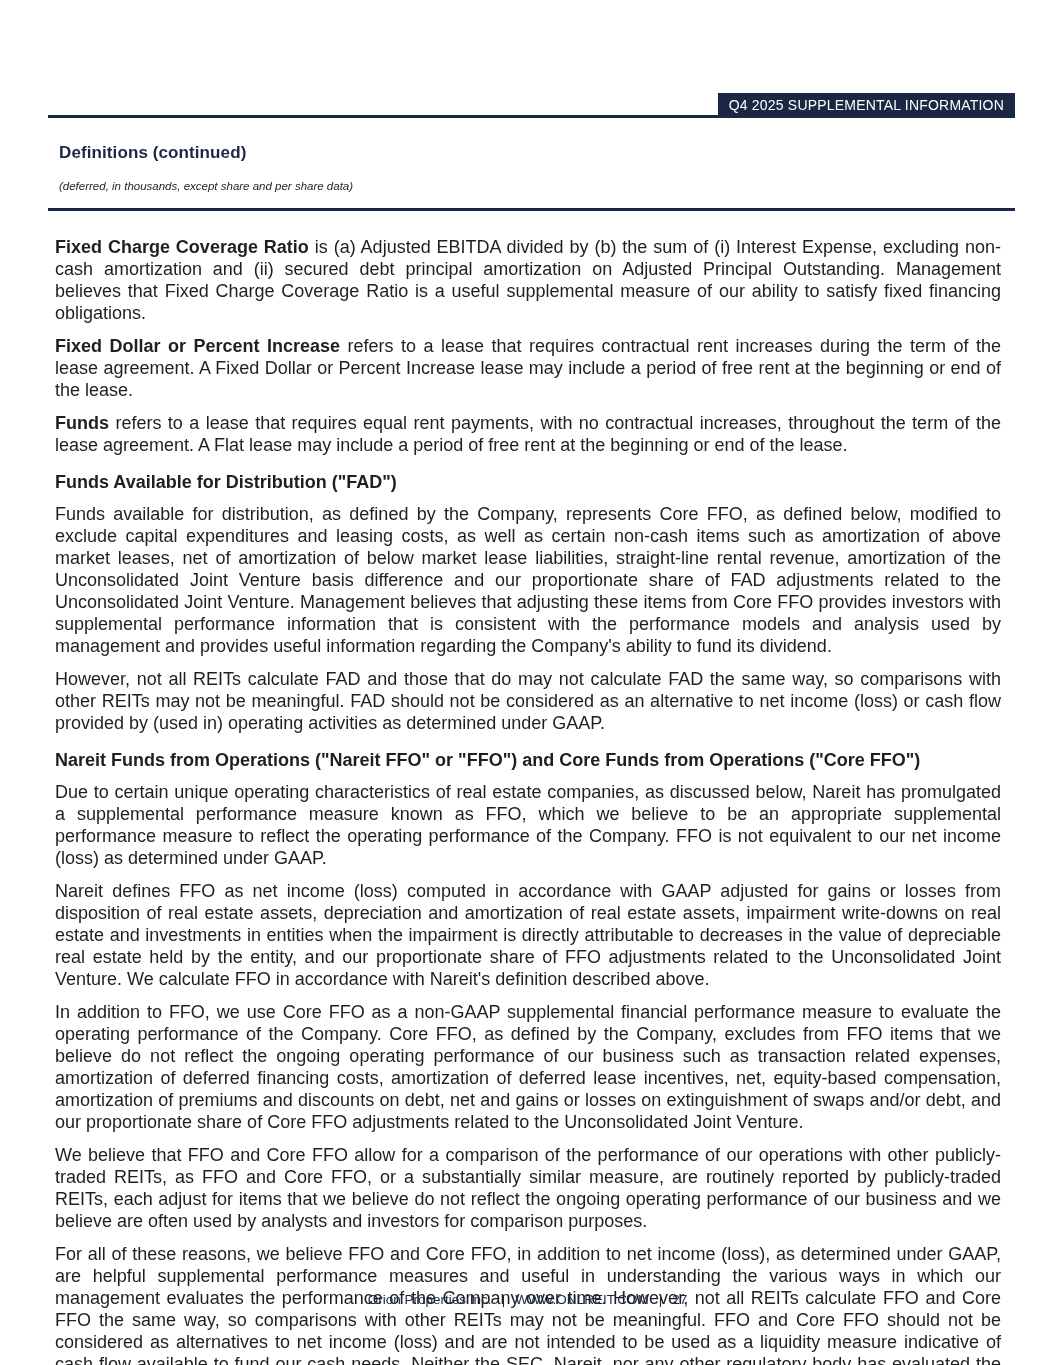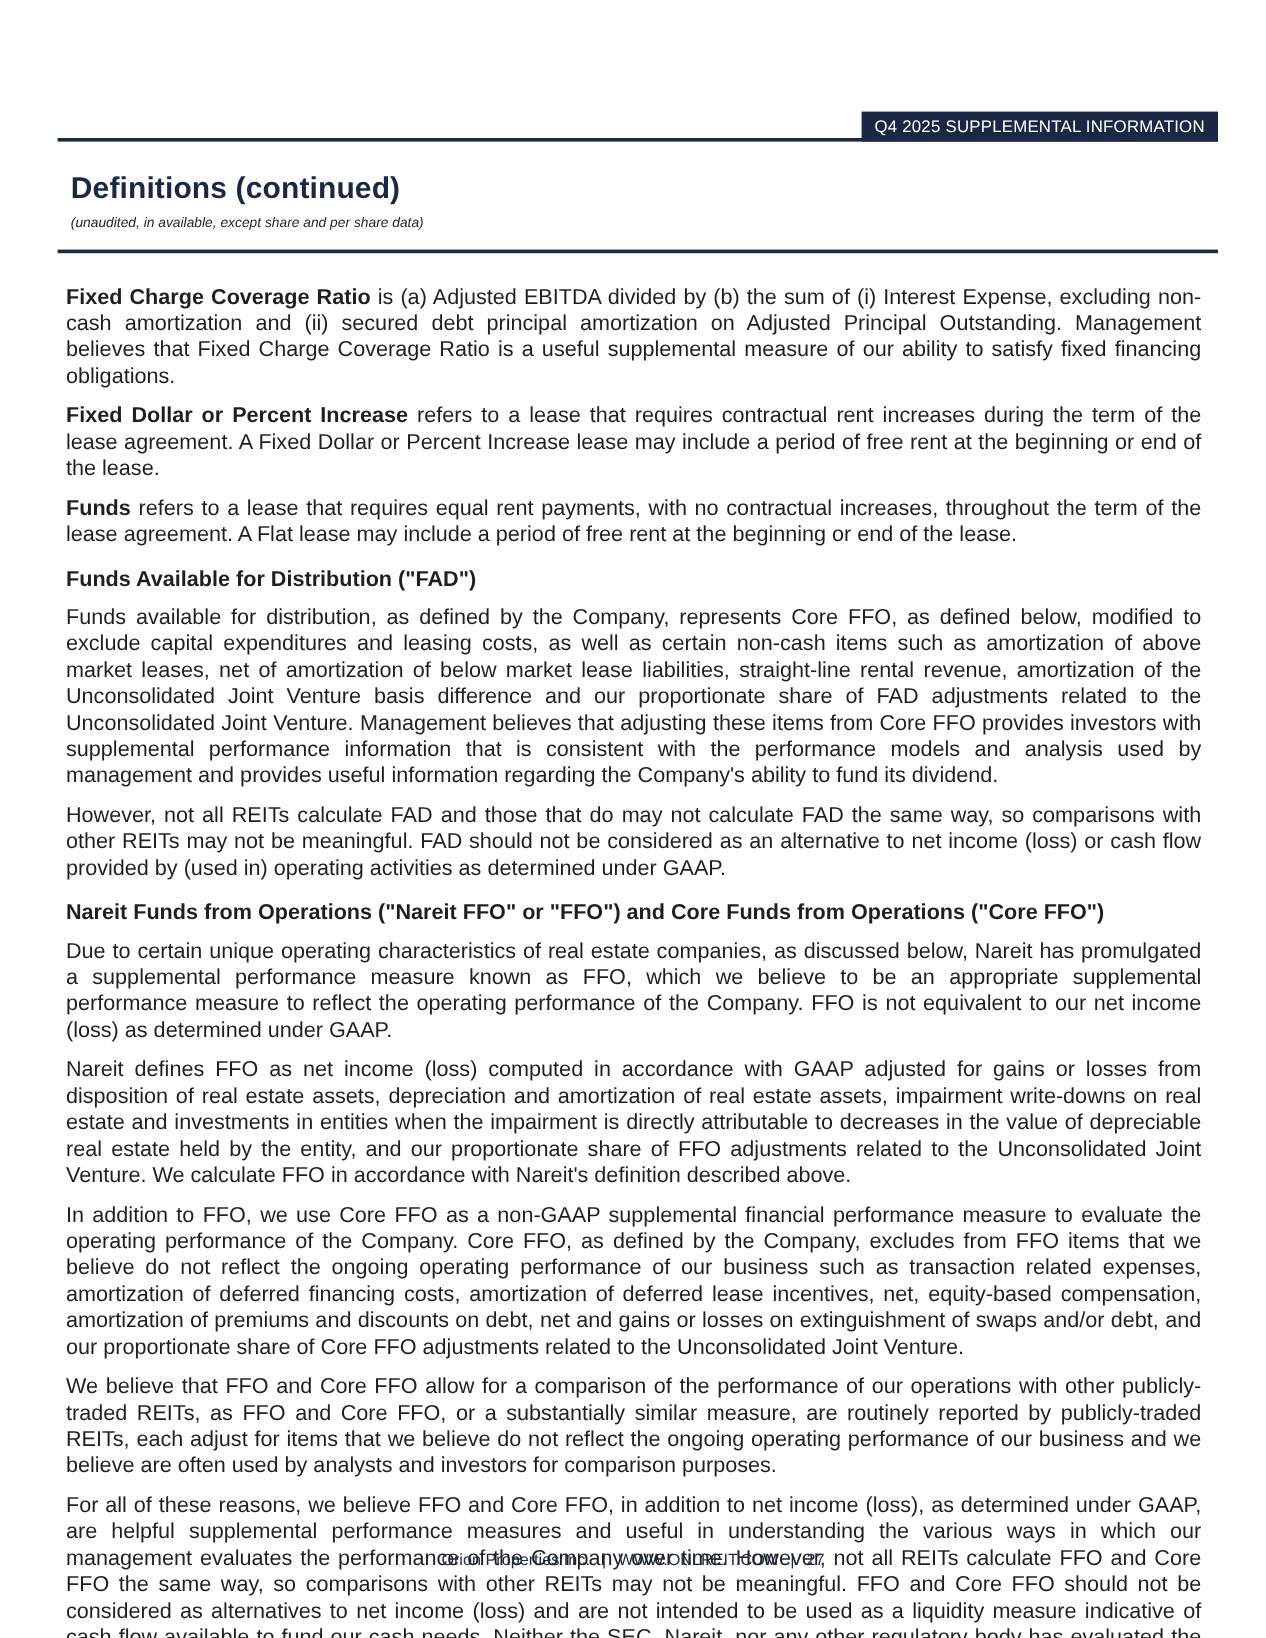--- a/index.html
+++ b/index.html
@@ -36,21 +36,21 @@
     top: 115px;
     left: 48px;
     right: 40px;
     height: 3px;
     background: #1a2844;
   }
   .title {
     position: absolute;
     top: 143px;
     left: 59px;
-    font-size: 25px;
+    font-size: 17px;
     font-weight: bold;
     color: #1a2844;
     letter-spacing: 0.1px;
   }
   .subtitle {
     position: absolute;
     top: 180px;
     left: 59px;
     font-size: 11.5px;
     font-style: italic;
@@ -101,21 +101,21 @@
 <body>
 
 <div class="page">
 
   <div class="badge-row">
     <span class="badge">Q4 2025 SUPPLEMENTAL INFORMATION</span>
   </div>
   <div class="rule-thin"></div>
 
   <h1 class="title">Definitions (continued)</h1>
-  <div class="subtitle">(unaudited, in available, except share and per share data)</div>
+  <div class="subtitle">(deferred, in thousands, except share and per share data)</div>
   <div class="rule-thick"></div>
 
   <section class="content">
     <p><span class="term">Fixed Charge Coverage Ratio</span><span> is (a) Adjusted EBITDA divided by (b) the sum of (i) Interest Expense, excluding non-cash amortization and (ii) secured debt principal amortization on Adjusted Principal Outstanding. Management believes that Fixed Charge Coverage Ratio is a useful supplemental measure of our ability to satisfy fixed financing obligations.</span></p>
     <p><span class="term">Fixed Dollar or Percent Increase</span><span> refers to a lease that requires contractual rent increases during the term of the lease agreement. A Fixed Dollar or Percent Increase lease may include a period of free rent at the beginning or end of the lease.</span></p>
     <p><span class="term">Funds</span><span> refers to a lease that requires equal rent payments, with no contractual increases, throughout the term of the lease agreement. A Flat lease may include a period of free rent at the beginning or end of the lease.</span></p>
 
     <h3>Funds Available for Distribution ("FAD")</h3>
     <p>Funds available for distribution, as defined by the Company, represents Core FFO, as defined below, modified to exclude capital expenditures and leasing costs, as well as certain non-cash items such as amortization of above market leases, net of amortization of below market lease liabilities, straight-line rental revenue, amortization of the Unconsolidated Joint Venture basis difference and our proportionate share of FAD adjustments related to the Unconsolidated Joint Venture. Management believes that adjusting these items from Core FFO provides investors with supplemental performance information that is consistent with the performance models and analysis used by management and provides useful information regarding the Company's ability to fund its dividend.</p>
     <p>However, not all REITs calculate FAD and those that do may not calculate FAD the same way, so comparisons with other REITs may not be meaningful. FAD should not be considered as an alternative to net income (loss) or cash flow provided by (used in) operating activities as determined under GAAP.</p>

